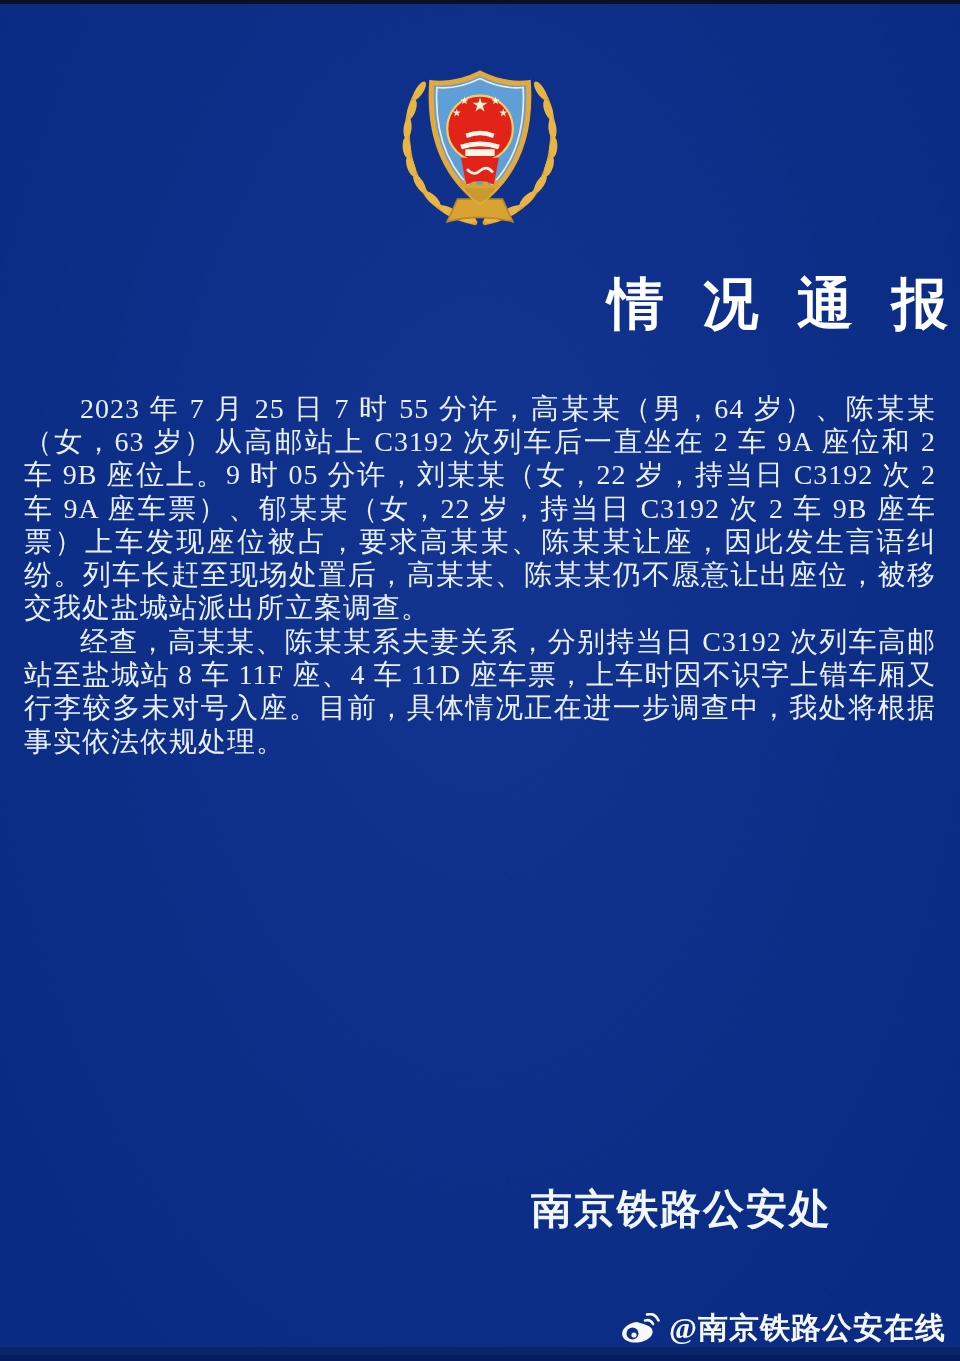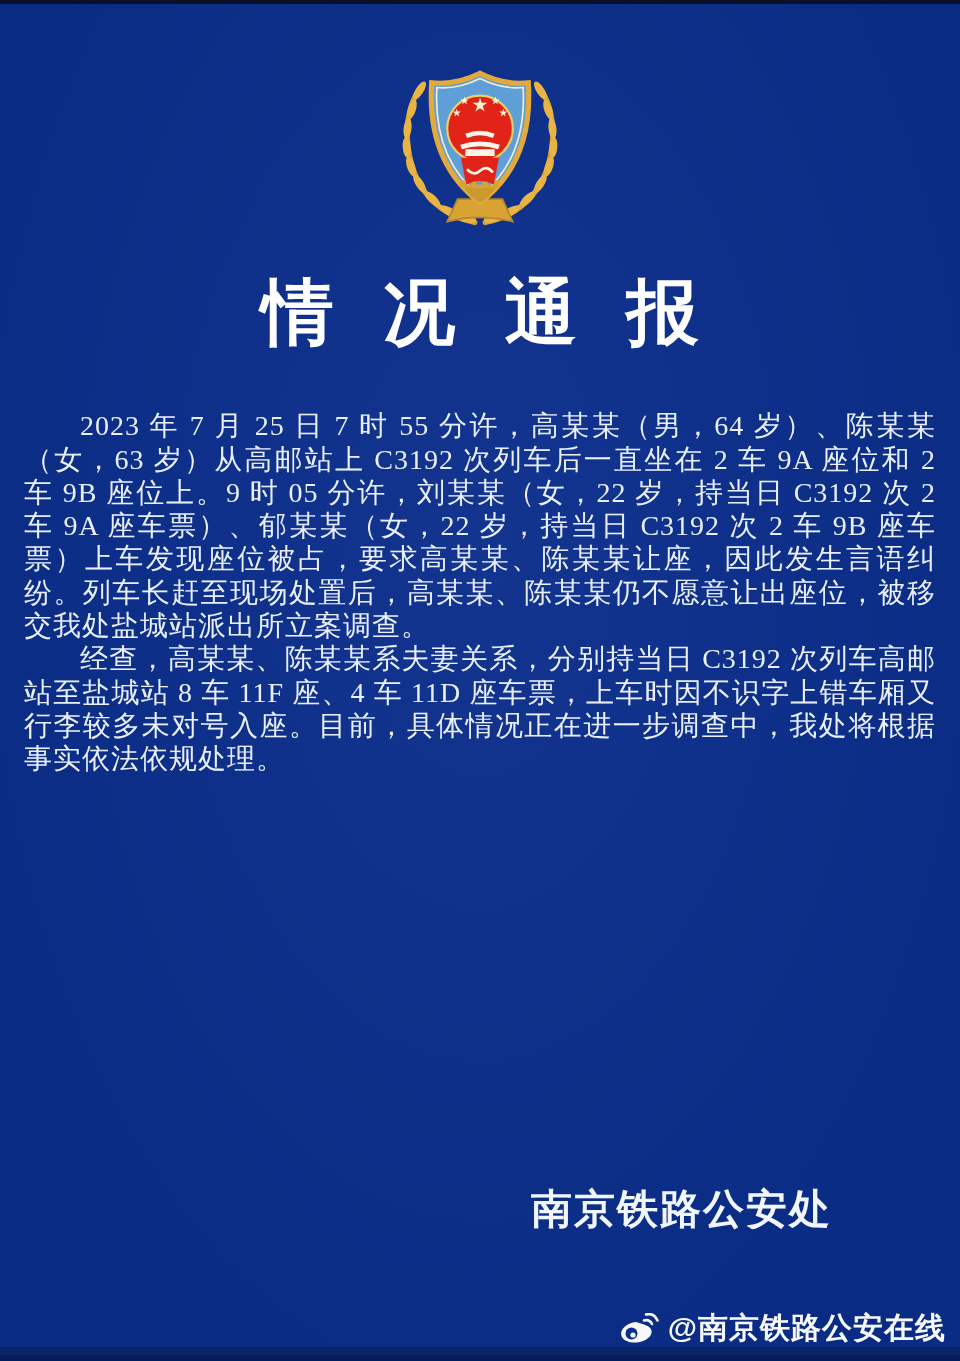--- a/index.html
+++ b/index.html
@@ -11,23 +11,23 @@
     background-image:radial-gradient(ellipse at 50% 40%, rgba(255,255,255,0.03), rgba(0,0,0,0.06) 85%);
     overflow:hidden;
     font-family:"Liberation Serif","DejaVu Serif",serif;
   }
   .top-strip{position:absolute;top:0;left:0;right:0;height:4px;background:#0c1026;}
   .bottom-strip{position:absolute;bottom:0;left:0;right:0;height:6px;background:#061c5e;}
   .bottom-strip2{position:absolute;bottom:6px;left:0;right:0;height:8px;background:#092569;}
   .emblem{display:block;margin:56px auto 0;}
   .title{
     margin:42px 0 0 0;
-    text-align:center;
+    text-align:right;
     color:#ffffff;
-    font-size:72px;
+    font-size:56px;
     font-weight:bold;
     letter-spacing:0.22em;
     text-indent:0.22em;
     line-height:1.1;
   }
   .body-text{
     margin-top:56px;
     padding:0 24px;
     color:#e9f0fc;
     font-size:28px;
@@ -52,21 +52,21 @@
     font-weight:bold;
   }
   .watermark{
     position:absolute;
     right:14px;
     bottom:12px;
     display:flex;
     align-items:center;
     gap:9px;
     color:#ffffff;
-    font-family:Liberation Sans, sans-serif;
+    font-family:Liberation Serif, serif;
     font-weight:bold;
     font-size:30px;
     letter-spacing:1px;
     opacity:0.97;
   }
 </style>
 </head>
 <body>
 
 <div class="page">

